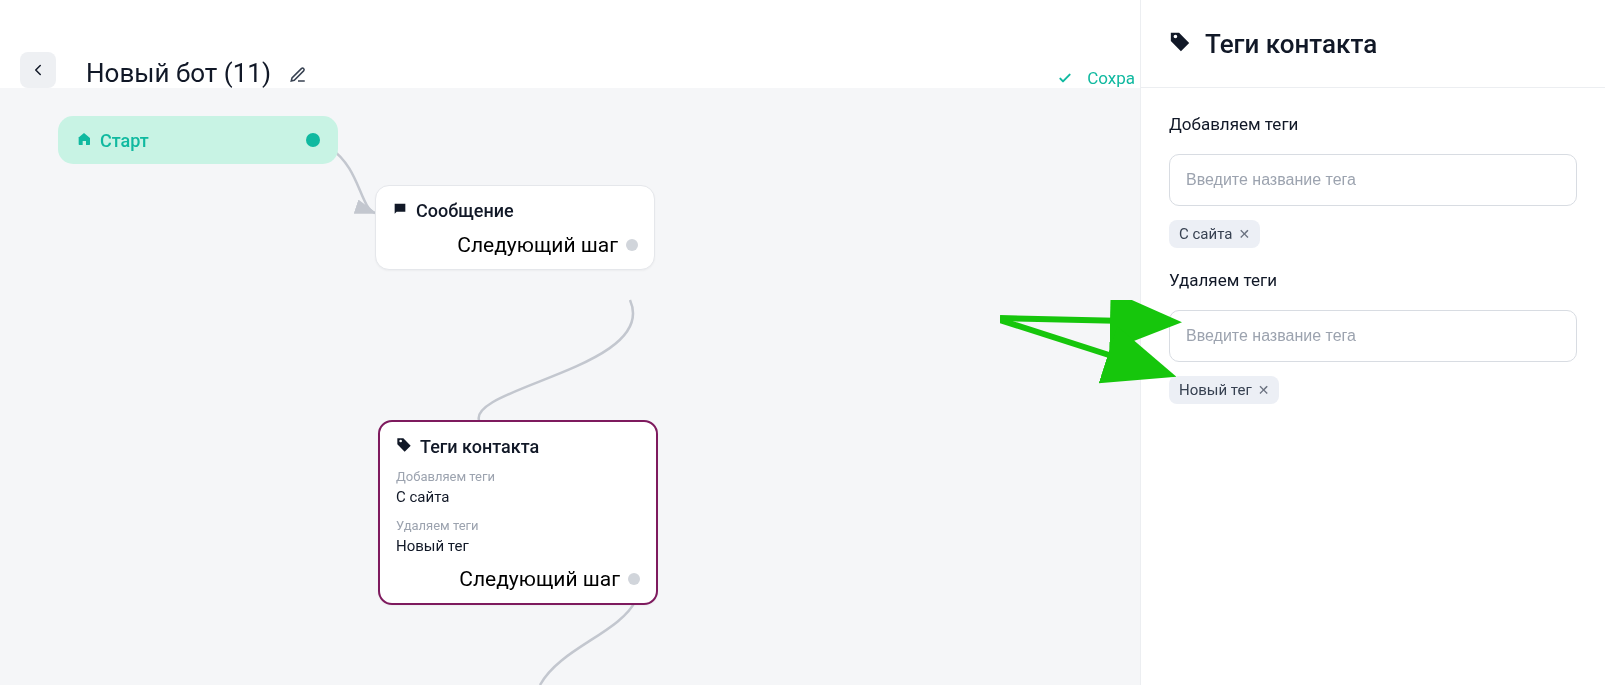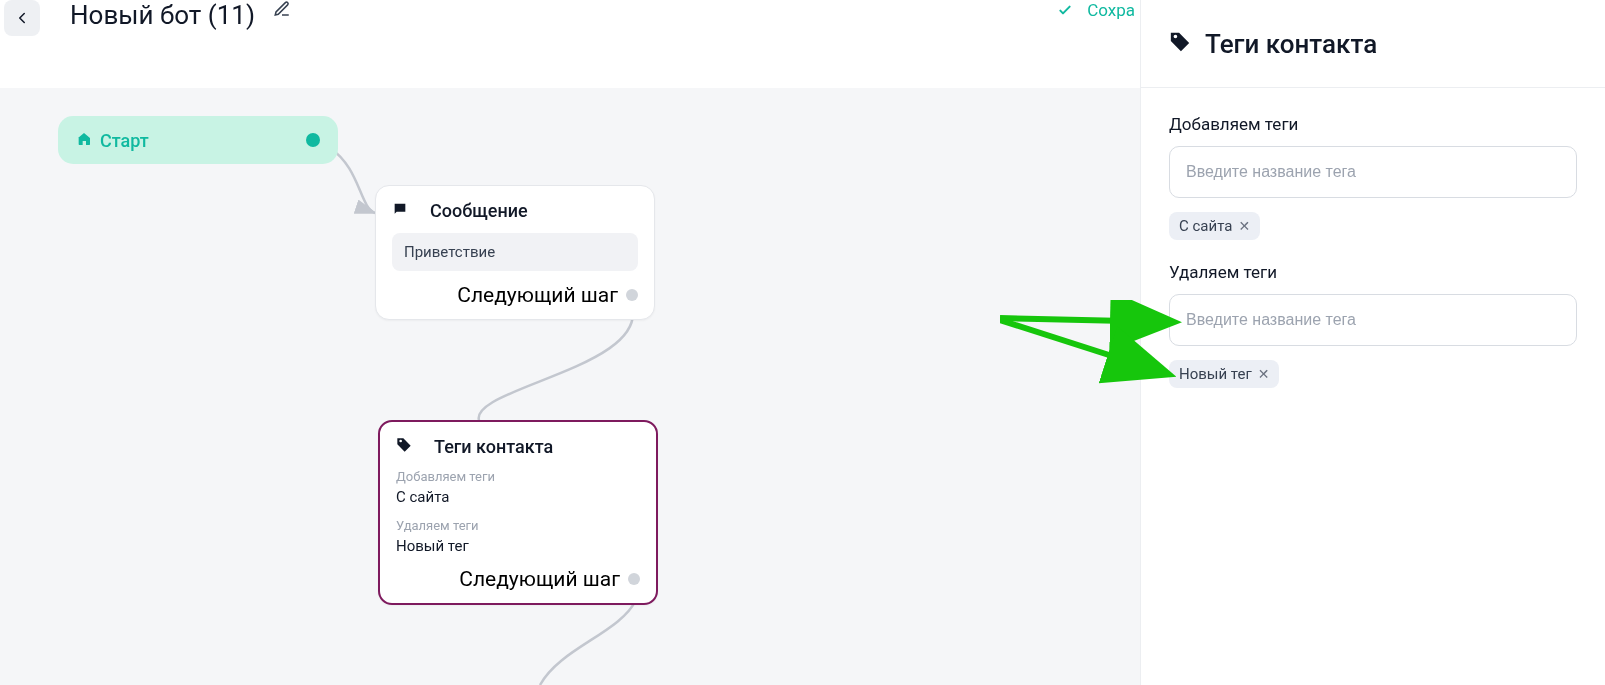--- a/index.html
+++ b/index.html
@@ -9,22 +9,22 @@
     color: #1f2937;
     width: 1605px;
     height: 685px;
     overflow: hidden;
     position: relative;
   }
   .header {
     height: 88px;
     background: #fff;
     display: flex;
-    align-items: flex-start;
-    padding: 0 4px;
+    align-items: flex-end;
+    padding: 0 20px;
     position: relative;
     z-index: 5;
   }
   .back-btn {
     width: 36px; height: 36px;
     border-radius: 8px;
     background: #eef0f3;
     display: flex; align-items: center; justify-content: center;
     cursor: pointer;
     margin-right: 30px;
@@ -84,21 +84,21 @@
     width:280px;
     padding:14px 16px 12px 16px;
     box-shadow: 0 1px 2px rgba(0,0,0,0.04);
   }
   .card.selected {
     border:2px solid #7e1a5e;
   }
   .card-title {
     display:flex; align-items:center;
     font-size:18px; font-weight:500; color:#111827;
-    margin-bottom:12px; gap:22px;
+    margin-bottom:12px; gap:8px;
   }
   .msg-ico svg, .tag-ico svg { width:16px; height:16px; fill:#111827; }
   .inner-block {
     background:#f1f2f5;
     border-radius:8px;
     padding:10px 12px;
     font-size:15px;
     color:#374151;
     margin-bottom:12px;
   }
@@ -139,20 +139,21 @@
   .pb-label { font-size:17px; color:#111827; margin-bottom:12px; }
   .pb-input {
     width:100%;
     border:1px solid #d8dce2;
     border-radius:10px;
     height:52px;
     padding:0 16px;
     font-size:16px;
     color:#374151;
     margin-bottom:14px;
+    margin-top:8px;
   }
   .pb-input::placeholder { color:#9ca3af; }
   .chip {
     display:inline-flex; align-items:center;
     background:#eceff5;
     border-radius:8px;
     padding:5px 10px;
     font-size:15px;
     color:#374151;
     gap:6px;
@@ -215,21 +216,20 @@
 
   <div class="card" style="left:375px; top:97px;">
     <div class="card-title">
       <span class="msg-ico">
         <svg viewBox="0 0 24 24">
             <path d="M4 4h16v12H7l-3 3V4z"></path>
           </svg>
       </span>
       <span>Сообщение</span>
     </div>
-    <div class="inner-block">Приветствие</div>
     <div class="next-row">
       <span>Следующий шаг</span>
       <span class="next-dot"></span>
     </div>
   </div>
 
   <div class="card selected" style="left:378px; top:332px;">
     <div class="card-title">
       <span class="tag-ico">
         <svg viewBox="0 0 24 24">

